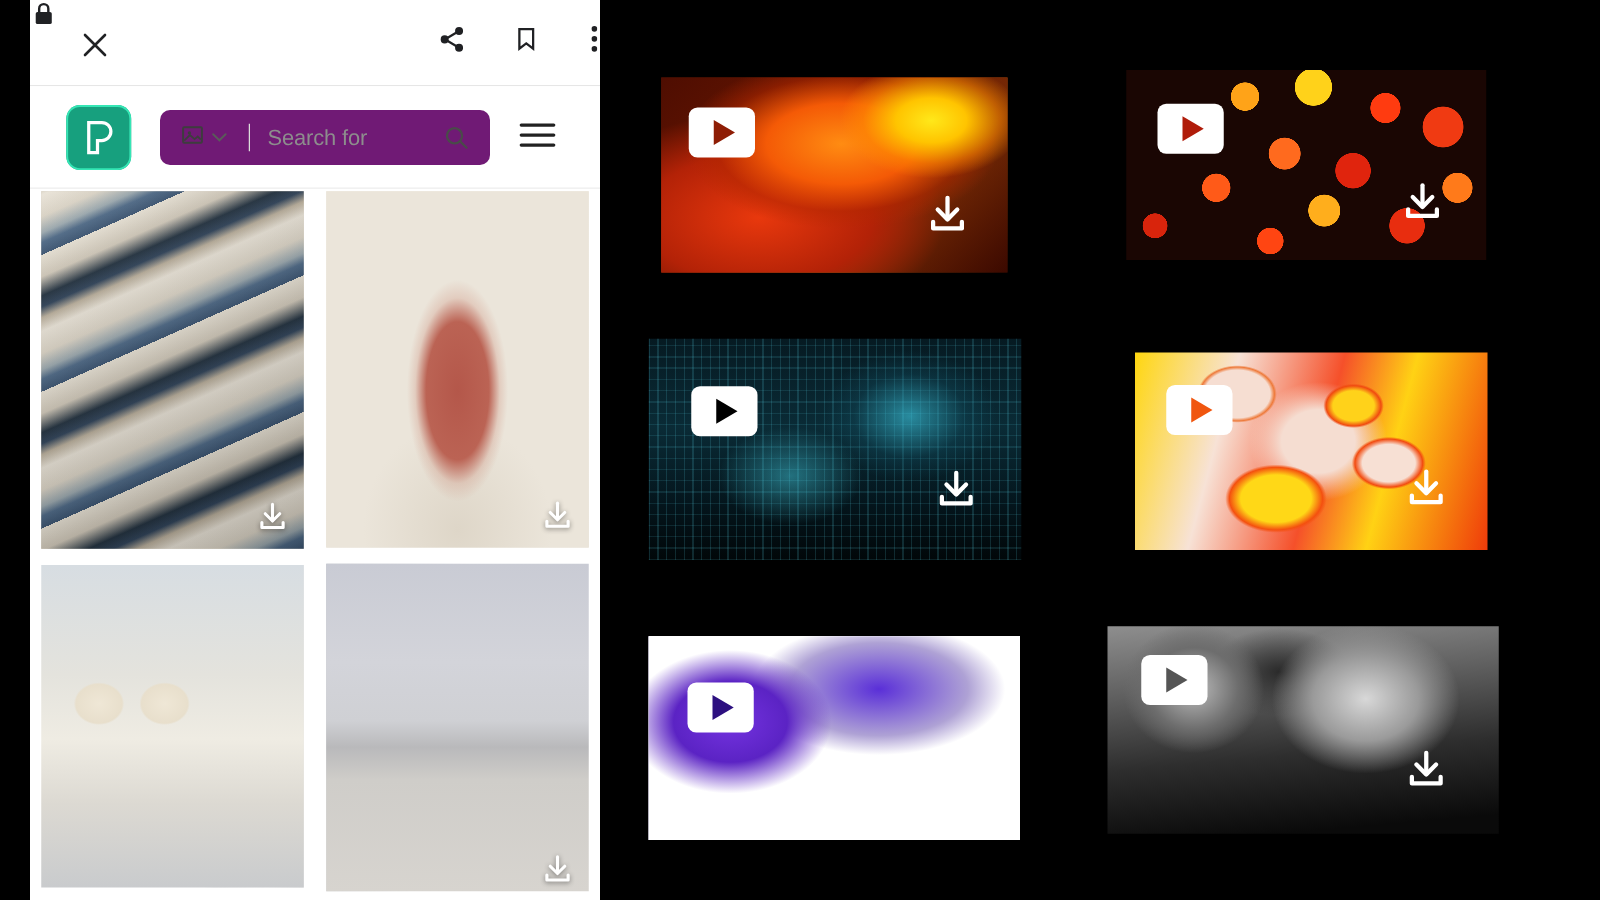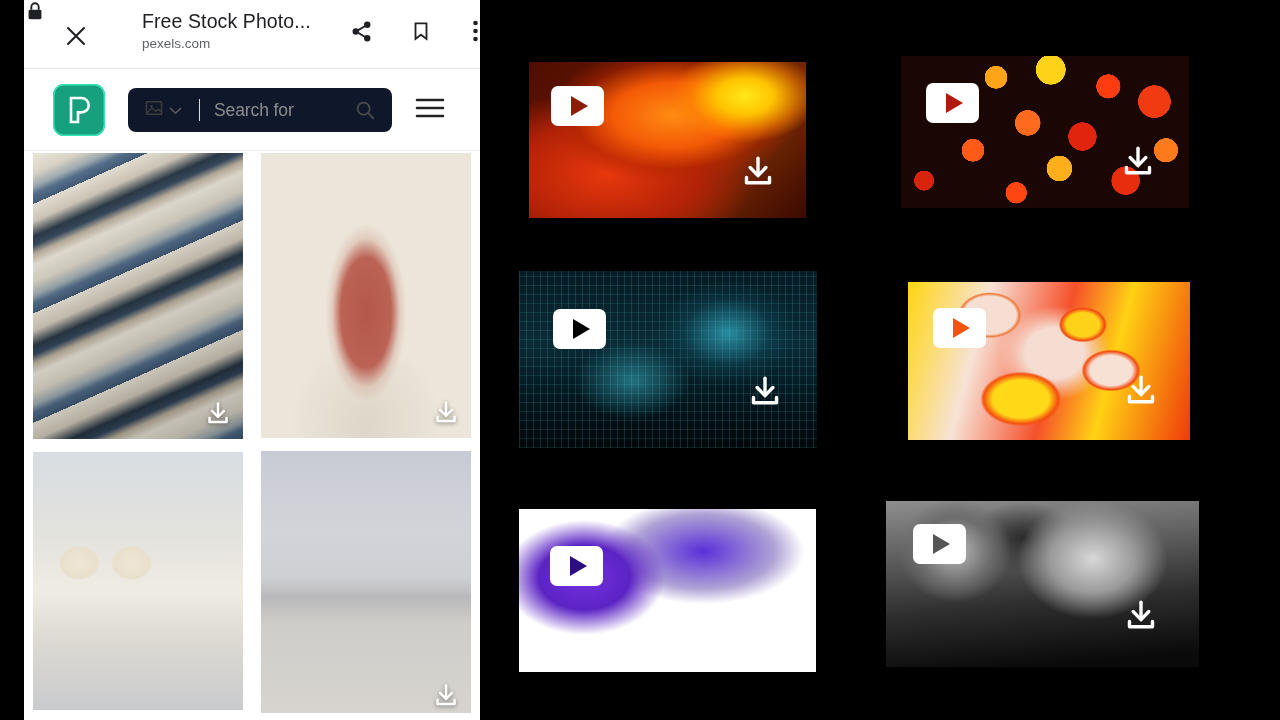--- a/index.html
+++ b/index.html
@@ -43,21 +43,21 @@
     background:#fff; border-bottom:1px solid #ededed;
   }
   #pexels-logo {
     position:absolute; left:29px; top:15px; width:52px; height:52px;
     background:#17a07e; border-radius:11px;
     display:flex; align-items:center; justify-content:center;
     box-shadow:0 0 0 1.5px #35e6b5 inset;
   }
   #search-bar {
     position:absolute; left:104px; top:19px; width:264px; height:44px;
-    background:#0f172a; border-radius:8px; display:flex; align-items:center;
+    background:#701a75; border-radius:8px; display:flex; align-items:center;
   }
   #media-type-btn {
     display:flex; align-items:center; gap:5px; padding-left:16px; cursor:pointer;
   }
   #type-divider { width:1px; height:22px; background:#dcdcdc; margin-left:12px; }
   #search-input-text {
     flex:1; padding-left:14px; font-size:17.5px; color:#8d8d8d; letter-spacing:-.1px;
   }
   #search-icon-btn { padding-right:16px; display:flex; cursor:pointer; }
   #hamburger-btn {
@@ -166,24 +166,20 @@
         <svg width="24" height="24" viewBox="0 0 24 24">
             <path d="M4 4 L20 20 M20 4 L4 20" stroke="#202124" stroke-width="2.1" stroke-linecap="round" fill="none"></path>
           </svg>
       </div>
       <div id="lock-wrap">
         <svg width="22" height="22" viewBox="0 0 24 24">
           <rect x="5" y="10.5" width="14" height="10.5" rx="1.6" fill="#202124"></rect>
           <path d="M8 10.5 V7.6 a4 4 0 0 1 8 0 V10.5" stroke="#202124" stroke-width="2.1" fill="none"></path>
         </svg>
       </div>
-      <div id="site-info">
-        <div id="site-title">Free Stock Photo...</div>
-        <div id="site-url">pexels.com</div>
-      </div>
       <div id="share-btn" class="chrome-icon-btn">
         <svg width="23" height="23" viewBox="0 0 24 24" fill="none" stroke="#202124" stroke-width="1.9">
           <circle cx="18" cy="5" r="2.4" fill="#202124"></circle>
             <circle cx="6" cy="12" r="2.4" fill="#202124"></circle>
             <circle cx="18" cy="19" r="2.4" fill="#202124"></circle>
           <path d="M8.2 10.8 L15.9 6.3 M8.2 13.2 L15.9 17.7"></path>
         </svg>
       </div>
       <div id="bookmark-btn" class="chrome-icon-btn">
         <svg width="22" height="22" viewBox="0 0 24 24" fill="none" stroke="#202124" stroke-width="2">

